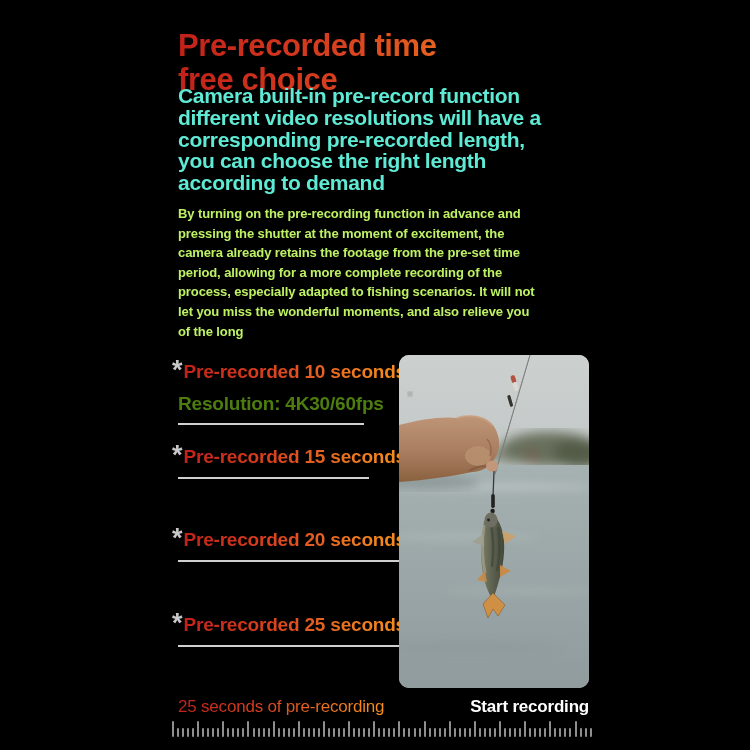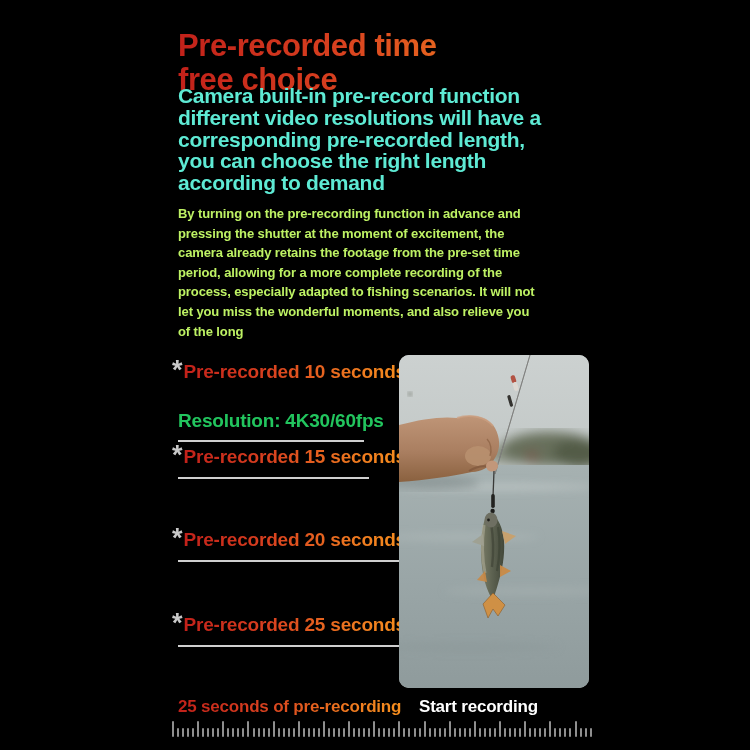--- a/index.html
+++ b/index.html
@@ -33,42 +33,42 @@
   }
   
   .option{position:absolute;left:172px;width:230px;}
   .opt-head{display:flex;align-items:flex-start;line-height:24px;}
   .asterisk{
     font-size:27px;line-height:20px;color:#c9c9c9;font-weight:700;
     margin-right:1px;flex:0 0 auto;
   }
   .opt-title{font-size:19px;font-weight:700;letter-spacing:-.2px;white-space:nowrap;}
   .opt-res{
-    margin-top:26px;margin-left:6px;font-size:19px;font-weight:700;
-    color:#22c55e;letter-spacing:-.2px;white-space:nowrap;
+    margin-top:9px;margin-left:6px;font-size:19px;font-weight:700;
+    color:#4d7c0f;letter-spacing:-.2px;white-space:nowrap;
   }
   .opt-line{height:2px;background:#cfcfcf;margin-top:8px;margin-left:6px;}
   .option:nth-of-type(1) .opt-line{width:212px;}
   .option:nth-of-type(2) .opt-line{width:198px;}
   .option:nth-of-type(3) .opt-line{width:186px;}
   .option:nth-of-type(4) .opt-line{width:191px;}
   
   .photo{
     position:absolute;left:399px;top:355px;width:190px;height:333px;
     border-radius:10px;overflow:hidden;background:#b9bfbe;
   }
   .photo svg{display:block;width:100%;height:100%;}
   
   .cap-left{
-    position:absolute;left:178px;top:697px;font-size:17px;font-weight:700;
+    position:absolute;left:178px;top:697px;font-size:17px;font-weight:400;
     letter-spacing:-.2px;white-space:nowrap;
   }
   .cap-right{
-    position:absolute;left:399px;top:697px;width:190px;text-align:left;
-    font-size:17px;font-weight:700;color:#fff;letter-spacing:-.2px;white-space:nowrap;margin-left:20px;
+    position:absolute;left:399px;top:697px;width:190px;text-align:right;
+    font-size:17px;font-weight:700;color:#fff;letter-spacing:-.2px;white-space:nowrap;
   }
   .ruler{
     position:absolute;left:172px;top:719px;width:420px;height:18px;
     display:flex;justify-content:space-between;align-items:flex-end;
   }
   .tick{width:2px;border-radius:1px;background:#8f8f8f;height:9px;}
   .tick.tall{height:16px;}
 </style>
 </head>
 <body>

